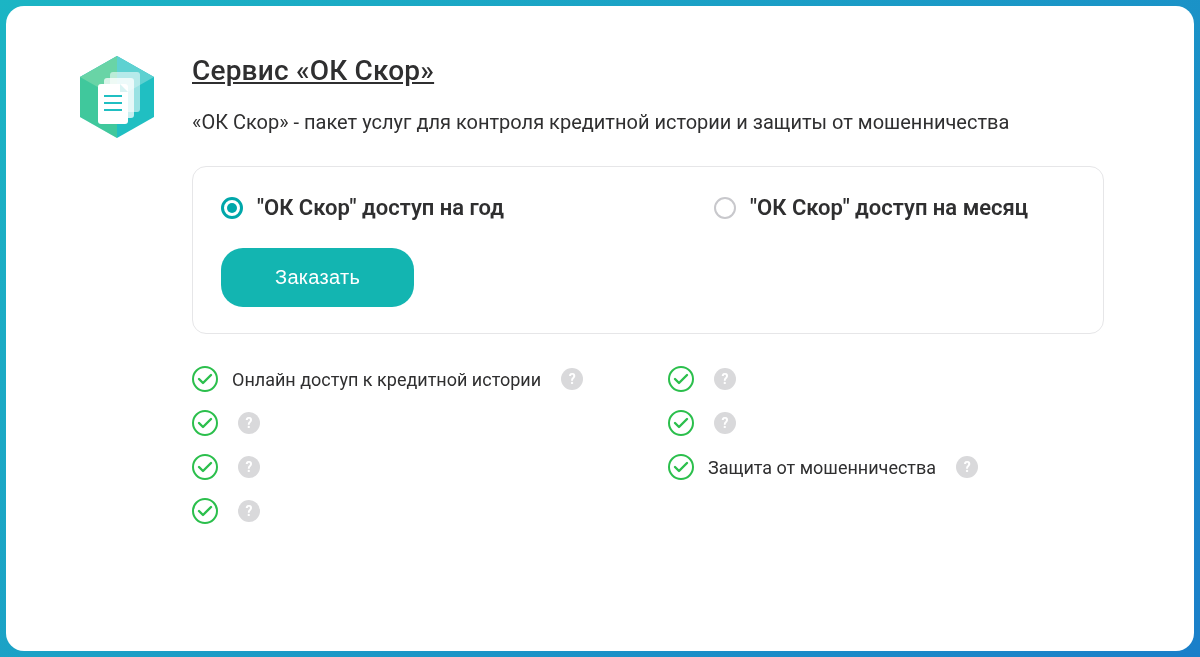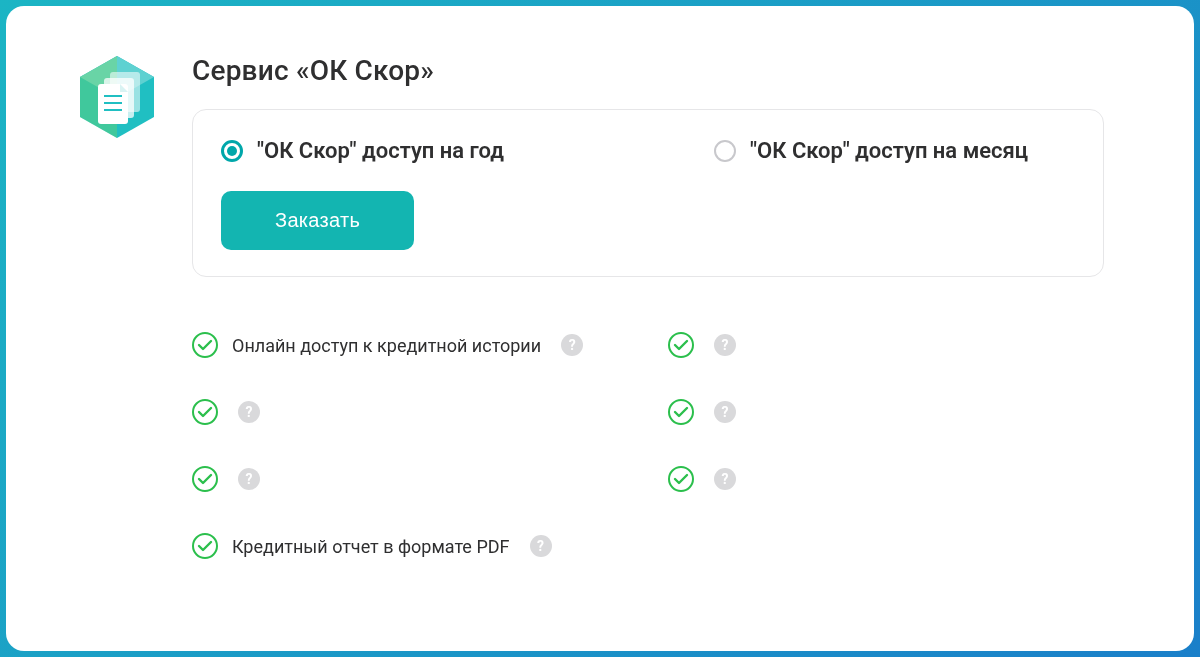--- a/index.html
+++ b/index.html
@@ -30,20 +30,21 @@
     flex: 1;
     display: flex;
     flex-direction: column;
   }
   h1.title {
     font-size: 28px;
     font-weight: 500;
     color: #2f2f30;
     margin-bottom: 22px;
     letter-spacing: .2px;
+    text-decoration: underline;
   }
   p.subtitle {
     font-size: 20px;
     color: #2f2f30;
     margin-bottom: 30px;
     font-weight: 400;
     line-height: 1.35;
   }
   .option-box {
     border: 1px solid #e6e6e8;
@@ -82,38 +83,37 @@
   }
   .radio-label {
     font-size: 22px;
     font-weight: 600;
     color: #2f2f30;
   }
   .order-btn {
     background: #13b5b1;
     color: #ffffff;
     border: none;
-    border-radius: 10px;
+    border-radius: 22px;
     padding: 18px 54px;
     font-size: 20px;
     font-weight: 400;
     cursor: pointer;
     letter-spacing: .3px;
   }
   .features {
     display: grid;
     grid-template-columns: 1fr 1fr;
     column-gap: 40px;
     row-gap: 18px;
   }
   .feature-item {
     display: flex;
     align-items: center;
     gap: 14px;
-    margin-top: 23px;
   }
   .check-ico {
     width: 26px;
     height: 26px;
     flex-shrink: 0;
   }
   .feature-text {
     font-size: 18px;
     color: #2f2f30;
     font-weight: 400;
@@ -152,20 +152,21 @@
           <line x1="12" y1="33" x2="30" y2="33" stroke="#20bfc2" stroke-width="2"></line>
           <line x1="12" y1="40" x2="30" y2="40" stroke="#20bfc2" stroke-width="2"></line>
           <path d="M28 14 L28 22 L36 22 Z" fill="#d9f3f3"></path>
         </g>
       </svg>
     </div>
   </div>
 
   <div class="content-col">
     <h1 class="title">Сервис «ОК Скор»</h1>
+    <p class="subtitle">«ОК Скор» - пакет услуг для контроля кредитной истории и защиты от мошенничества</p>
 
     <div class="option-box">
       <div class="radio-row">
         <div class="radio-item">
           <span class="radio-circle">
             <span class="radio-dot"></span>
           </span>
           <span class="radio-label">"ОК Скор" доступ на год</span>
         </div>
         <div class="radio-item">
@@ -223,27 +224,27 @@
         </span>
         <span class="q-ico">?</span>
       </div>
       <div class="feature-item">
         <span class="check-ico">
           <svg viewBox="0 0 26 26" width="26" height="26">
               <circle cx="13" cy="13" r="12" fill="none" stroke="#2bbf4c" stroke-width="2"></circle>
               <path d="M7 13 L11 17 L19 9" fill="none" stroke="#2bbf4c" stroke-width="2.4" stroke-linecap="round" stroke-linejoin="round"></path>
             </svg>
         </span>
-        <span class="q-ico">?</span>
-      </div>
-      <div class="feature-item">
-        <span class="check-ico">
-          <svg viewBox="0 0 26 26" width="26" height="26">
-              <circle cx="13" cy="13" r="12" fill="none" stroke="#2bbf4c" stroke-width="2"></circle>
-              <path d="M7 13 L11 17 L19 9" fill="none" stroke="#2bbf4c" stroke-width="2.4" stroke-linecap="round" stroke-linejoin="round"></path>
-            </svg>
-        </span>
-        <span class="feature-text">Кредитный отчет в формате PDF</span>
+        <span class="feature-text">Защита от мошенничества</span>
+        <span class="q-ico">?</span>
+      </div>
+      <div class="feature-item">
+        <span class="check-ico">
+          <svg viewBox="0 0 26 26" width="26" height="26">
+              <circle cx="13" cy="13" r="12" fill="none" stroke="#2bbf4c" stroke-width="2"></circle>
+              <path d="M7 13 L11 17 L19 9" fill="none" stroke="#2bbf4c" stroke-width="2.4" stroke-linecap="round" stroke-linejoin="round"></path>
+            </svg>
+        </span>
         <span class="q-ico">?</span>
       </div>
     </div>
   </div>
 </div>
 
 </body></html>

